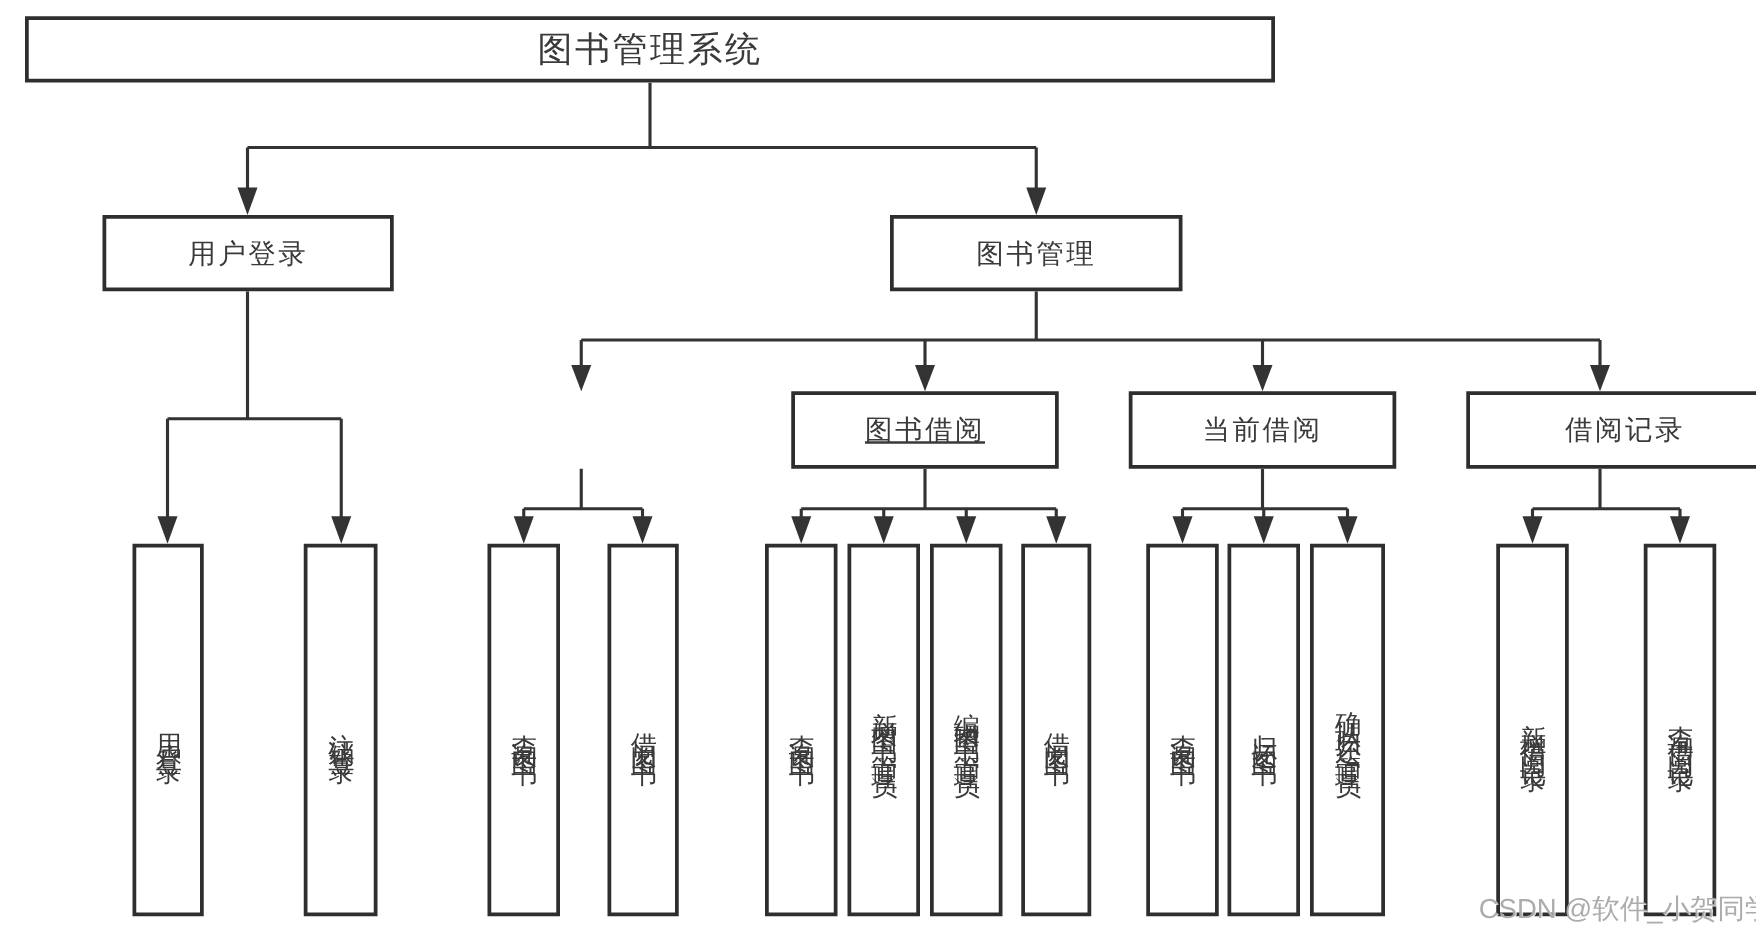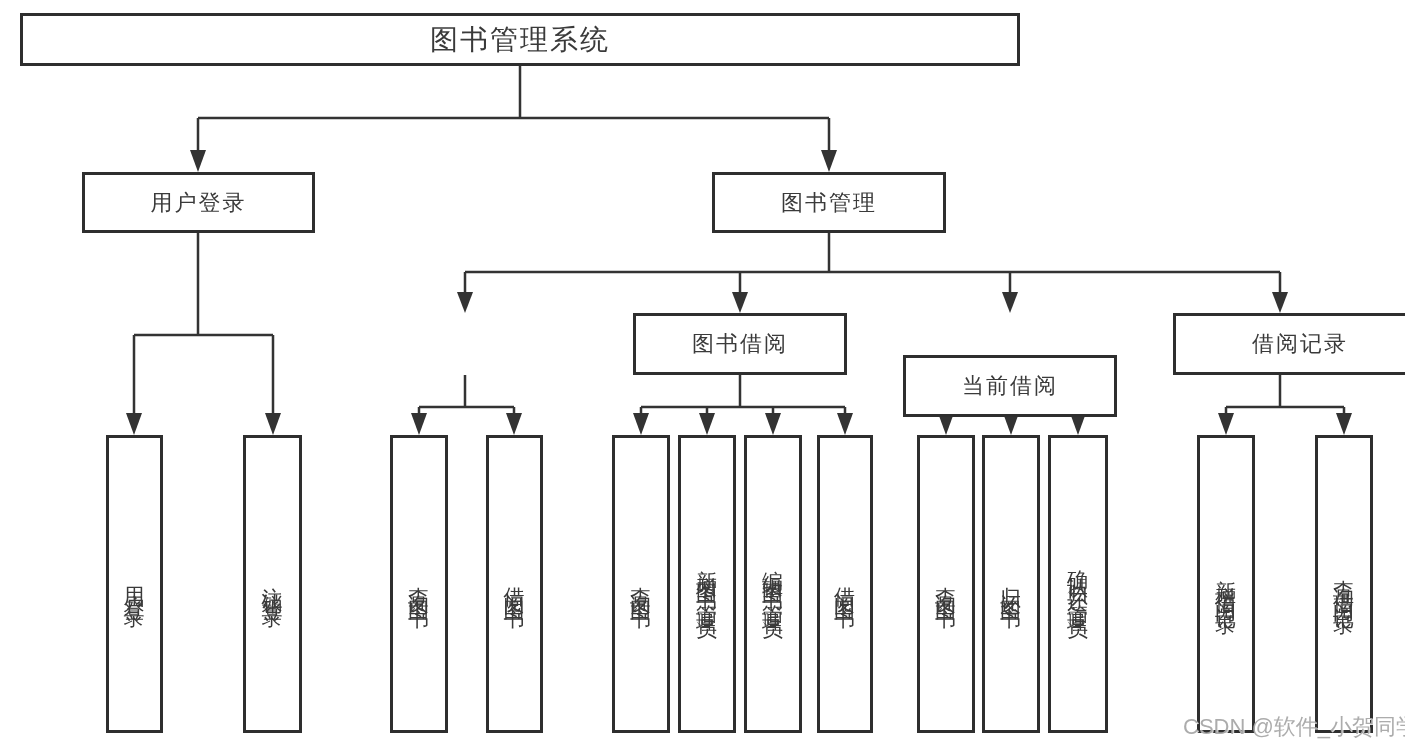--- a/index.html
+++ b/index.html
@@ -111,24 +111,24 @@
     <span class="root-label">图书管理系统</span>
   </div>
 
   <div class="box" style="left:82px; top:172px; width:233px; height:61px;">
     <span class="h-label">用户登录</span>
   </div>
   <div class="box" style="left:712px; top:172px; width:234px; height:61px;">
     <span class="h-label">图书管理</span>
   </div>
 
-  <div class="box" style="left:633px; top:313px; width:214px; height:62px;">
+  <div class="box" style="left:633px; top:313px; width:214px; height:62px;text-decoration:underline;">
     <span class="h-label">图书借阅</span>
   </div>
-  <div class="box" style="left:903px; top:313px; width:214px; height:62px;margin-top:42px;">
+  <div class="box" style="left:903px; top:313px; width:214px; height:62px;">
     <span class="h-label">当前借阅</span>
   </div>
   <div class="box" style="left:1173px; top:313px; width:254px; height:62px;">
     <span class="h-label">借阅记录</span>
   </div>
 
   <div class="box leaf" style="left:106px; top:435px; width:57px; height:298px;">用户登录</div>
   <div class="box leaf" style="left:243px; top:435px; width:59px; height:298px;">注销登录</div>
 
   <div class="box leaf" style="left:390px; top:435px; width:58px; height:298px;">查询图书</div>

